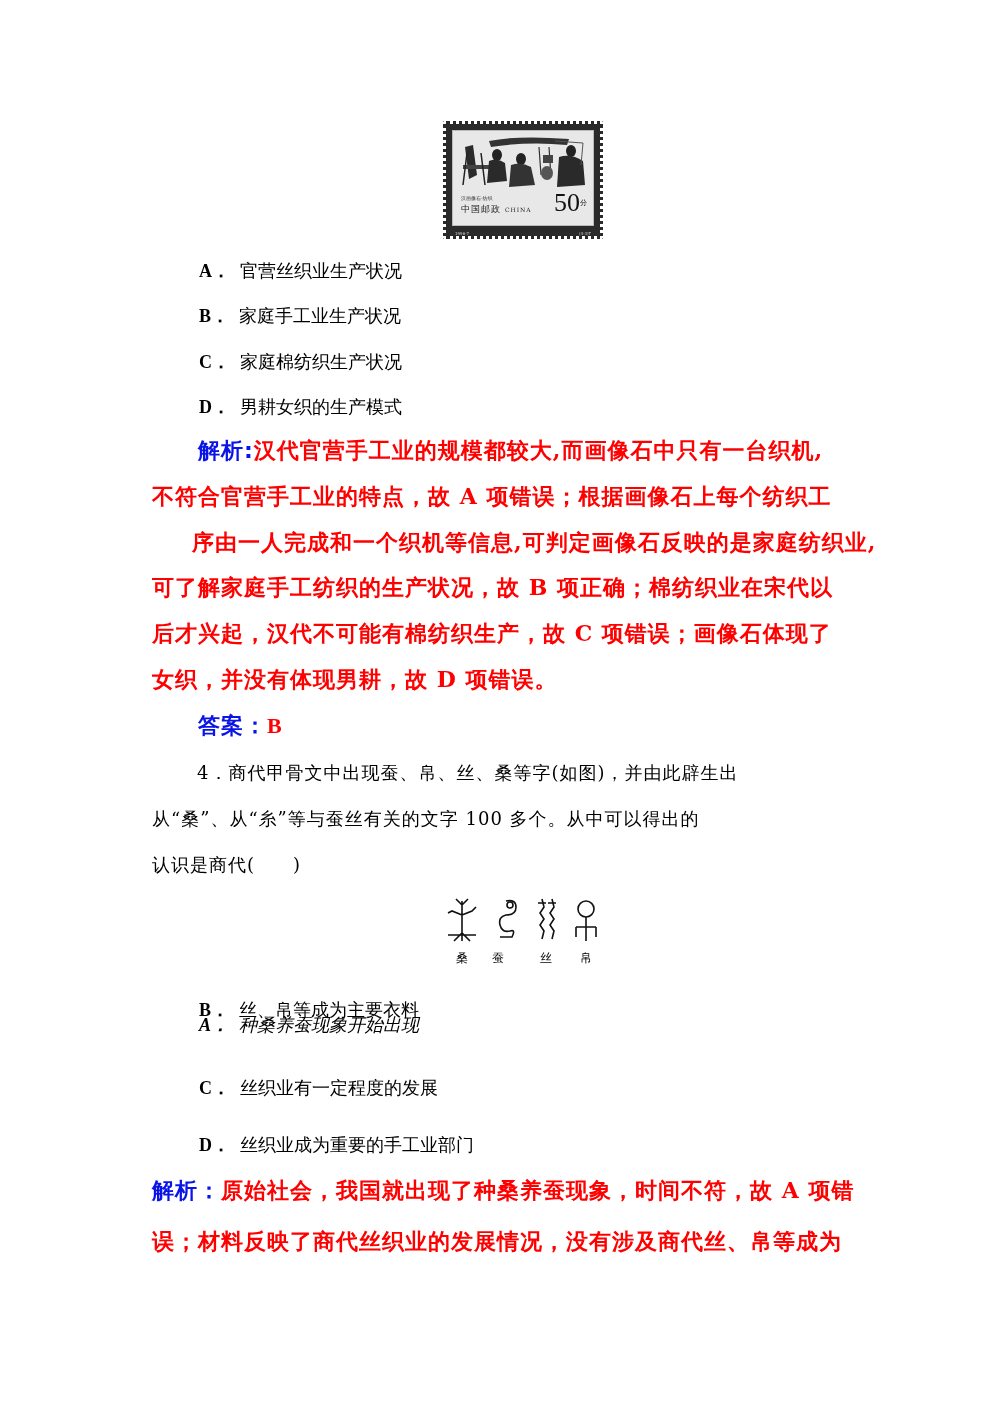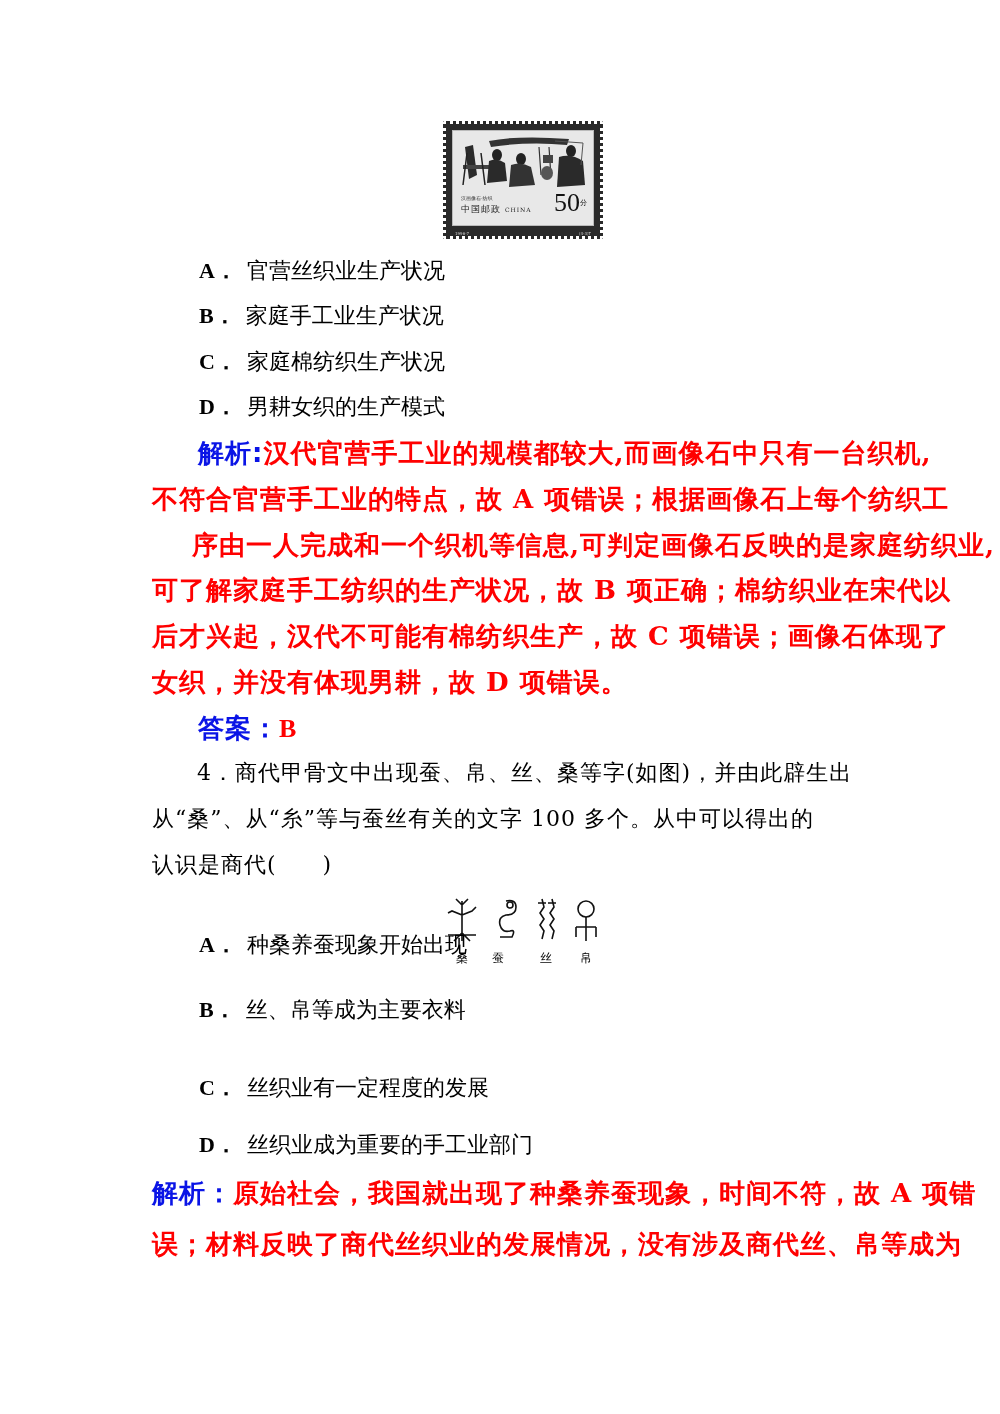--- a/index.html
+++ b/index.html
@@ -1,20 +1,20 @@
 <!DOCTYPE html>
 <html><head>
   <meta charset="utf-8">
   <style>
     html, body { margin: 0; padding: 0; background: #ffffff; }
     body { width: 1000px; height: 1414px; position: relative; overflow: hidden;
            font-family: "DejaVu Serif", "Liberation Serif", serif; color: #000; }
     .abs { position: absolute; white-space: nowrap; }
-    .line { font-size: 26px; line-height: 30px; font-weight: bold; letter-spacing: 1px; }
-    .opt { font-size: 22px; line-height: 30px; font-weight: normal; }
+    .line { font-size: 22px; line-height: 24px; font-weight: bold; letter-spacing: 1px; }
+    .opt { font-size: 18px; line-height: 30px; font-weight: normal; }
     .opt .letter { font-family: "Liberation Serif", serif; font-weight: bold; margin-right: 10px; }
     .red { color: #ff0000; }
     .blue { color: #0a14e6; font-family: "DejaVu Sans", sans-serif; font-weight: bold; }
     .ans { color: #ff0000; font-family: "Liberation Serif", serif; font-weight: bold; }
 
     
     .stamp { left: 443px; top: 121px; width: 160px; height: 118px; background: #2a2a2a;
              box-sizing: border-box; padding: 7px; }
     .stamp-perf { position: absolute; inset: 0; border: 3px dotted #ffffff; border-radius: 2px; }
     .stamp-inner { position: absolute; left: 9px; top: 9px; right: 9px; bottom: 13px;
@@ -124,21 +124,21 @@
       <circle cx="146" cy="14" r="8"></circle>
       <path d="M146 22 L146 46 M136 32 L156 32 M136 32 L136 42 M156 32 L156 42"></path>
     </g>
   </svg>
   <span class="glyph-label" style="left:16px;">桑</span>
   <span class="glyph-label" style="left:52px;">蚕</span>
   <span class="glyph-label" style="left:100px;">丝</span>
   <span class="glyph-label" style="left:140px;">帛</span>
 </div>
 
-<div class="abs opt" style="left:199px; top:930px;">
+<div class="abs opt" style="left:199px; top:1010px;font-style:italic;">
   <span class="letter">A．</span><span>种桑养蚕现象开始出现</span>
 </div>
 <div class="abs opt" style="left:199px; top:995px;">
   <span class="letter">B．</span><span>丝、帛等成为主要衣料</span>
 </div>
 <div class="abs opt" style="left:199px; top:1073px;">
   <span class="letter">C．</span><span>丝织业有一定程度的发展</span>
 </div>
 <div class="abs opt" style="left:199px; top:1118px;margin-top:12px;">
   <span class="letter">D．</span><span>丝织业成为重要的手工业部门</span>

